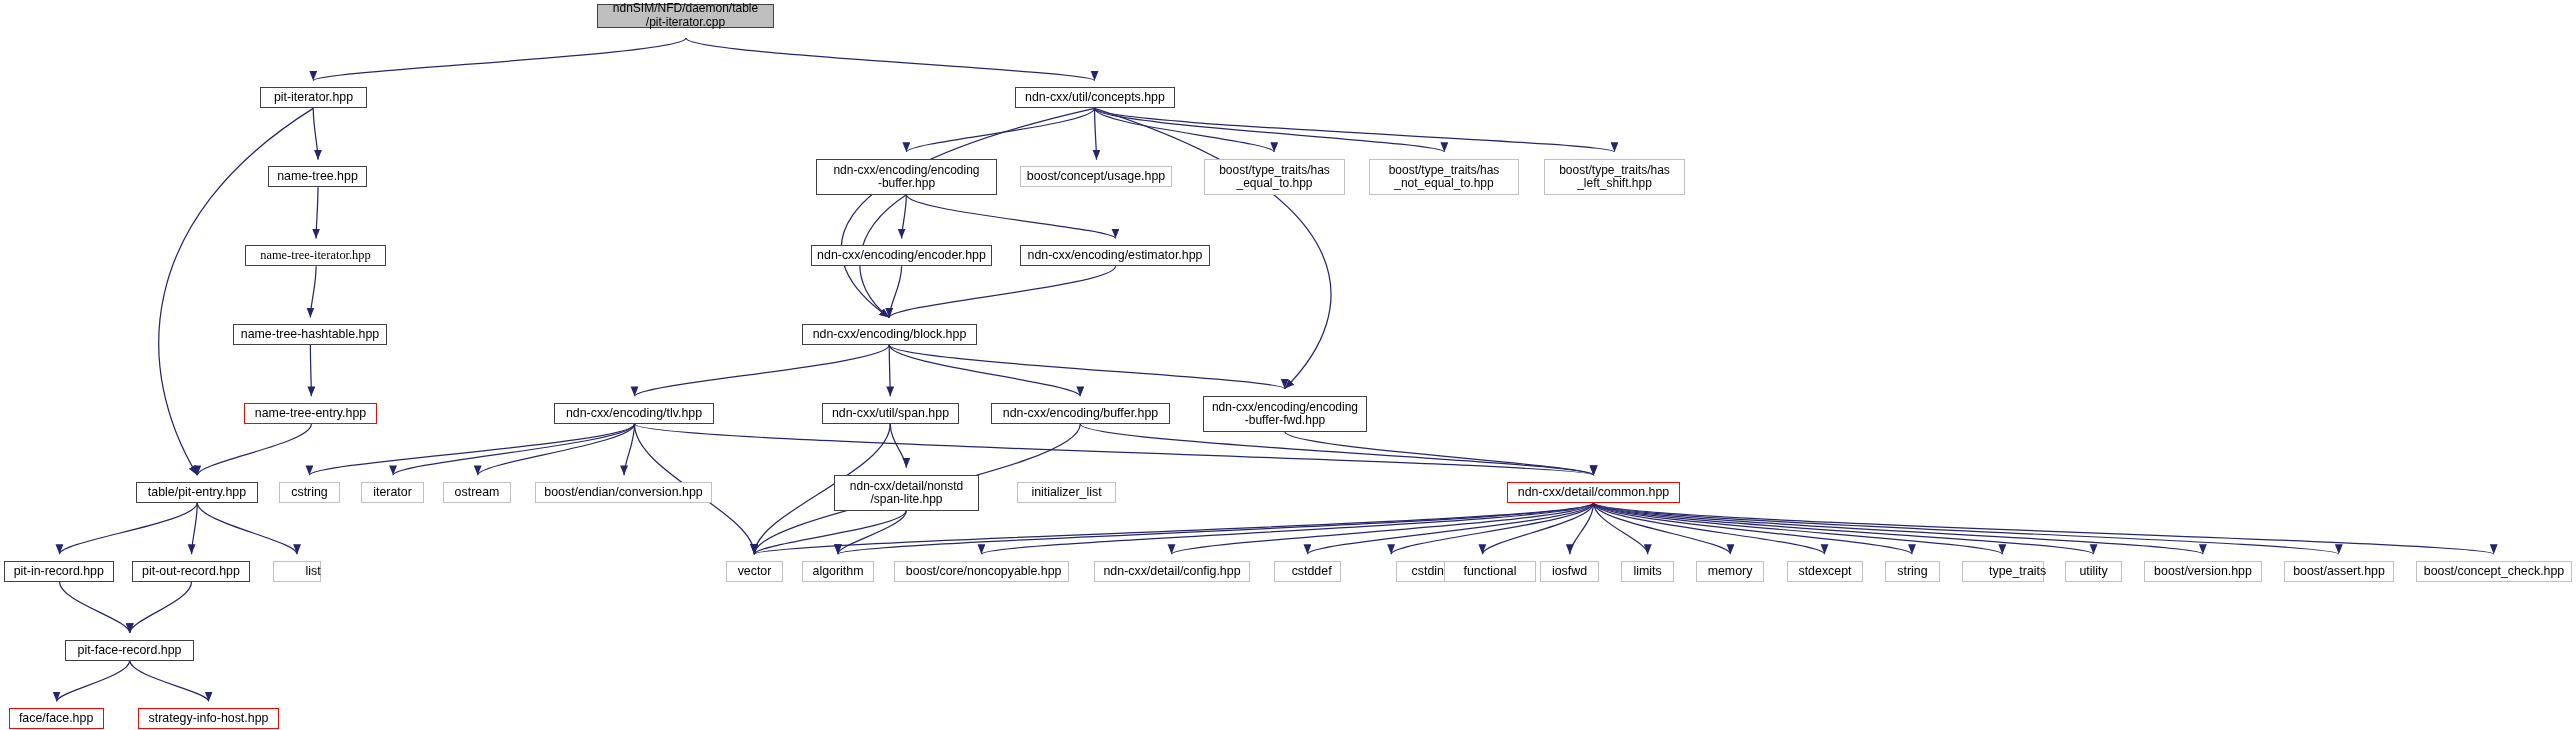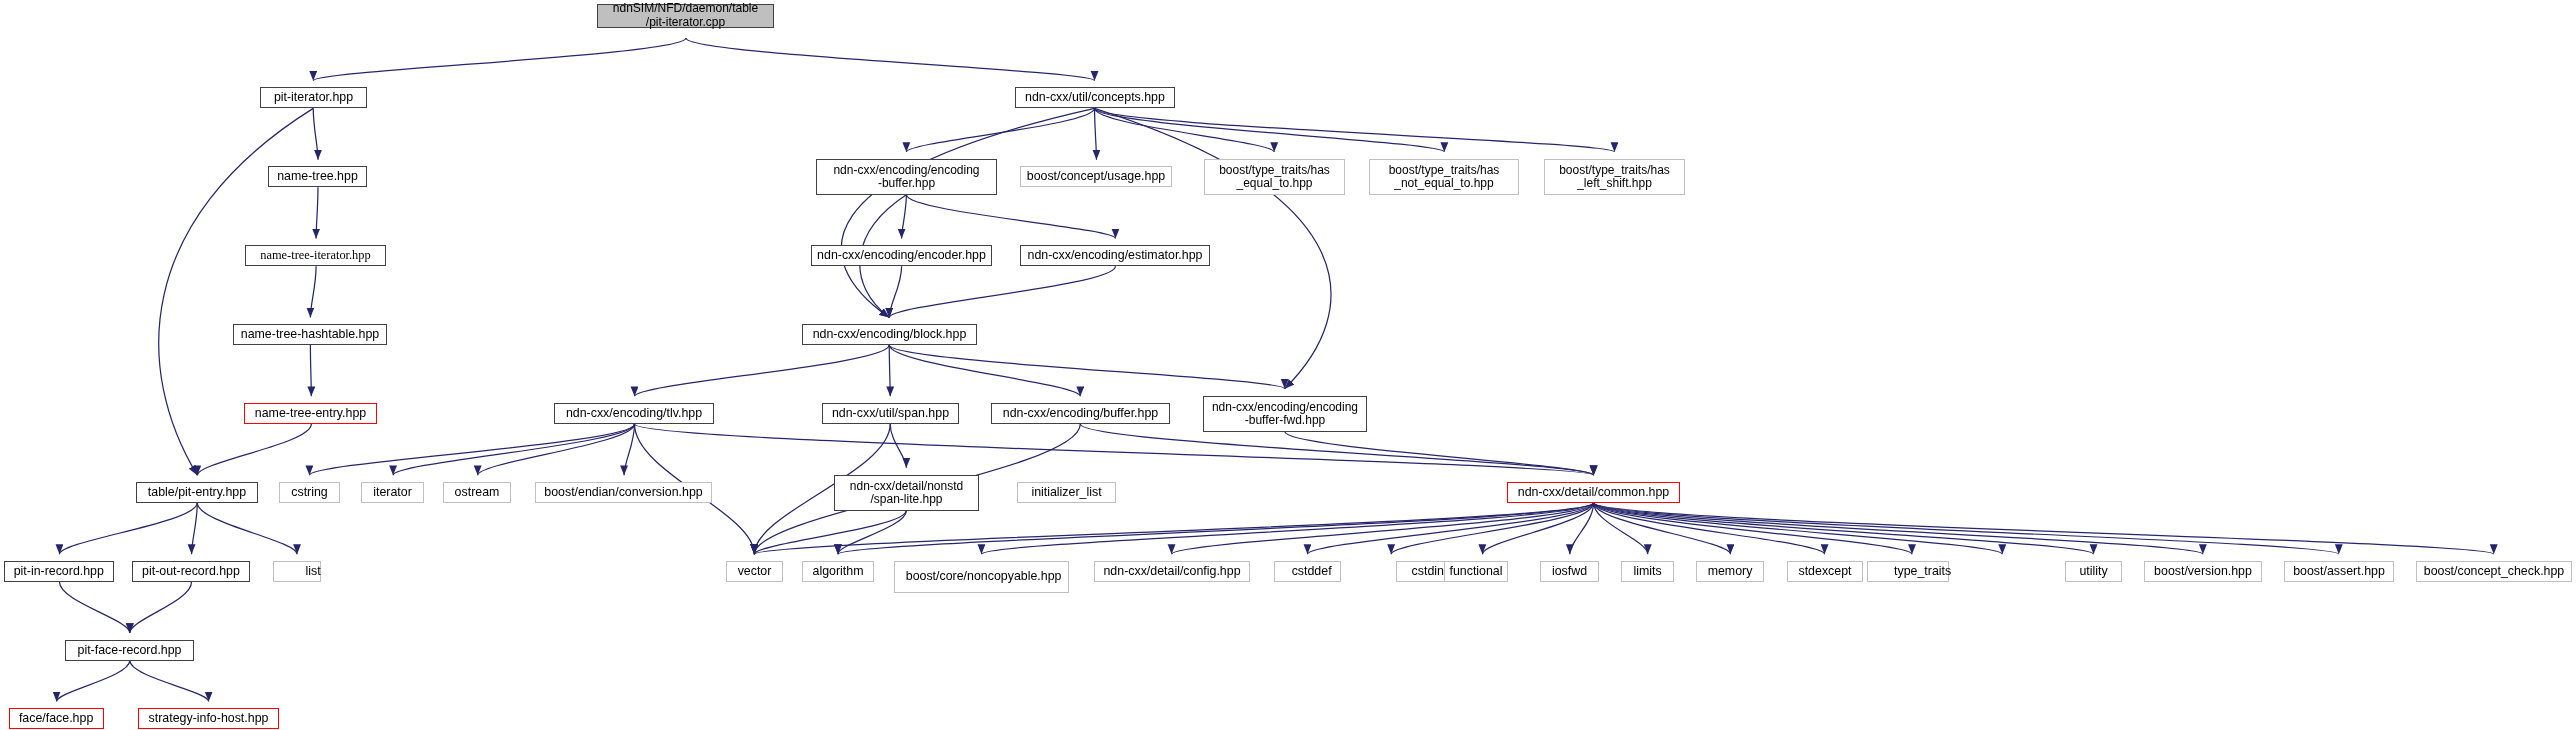--- a/index.html
+++ b/index.html
@@ -158,31 +158,31 @@
       <div class="node system" style="left: 535px; top: 482px; width: 177px; height: 21px;"><span>boost/endian/conversion.hpp</span></div>
       <div class="node local" style="left: 834px; top: 475px; width: 145px; height: 36px; font-size: 12px;"><span>ndn-cxx/detail/nonstd
 /span-lite.hpp</span></div>
       <div class="node system" style="left: 1017px; top: 482px; width: 99px; height: 21px;"><span>initializer_list</span></div>
       <div class="node highlight" style="left: 1507px; top: 482px; width: 173px; height: 21px;"><span>ndn-cxx/detail/common.hpp</span></div>
       <div class="node local" style="left: 3.8px; top: 561px; width: 110px; height: 21px;"><span>pit-in-record.hpp</span></div>
       <div class="node local" style="left: 132px; top: 561px; width: 118px; height: 21px;"><span>pit-out-record.hpp</span></div>
       <div class="node system" style="left: 273px; top: 561px; width: 48px; height: 21px; padding-left: 36px;"><span>list</span></div>
       <div class="node system" style="left: 726px; top: 561px; width: 57px; height: 21px;"><span>vector</span></div>
       <div class="node system" style="left: 802px; top: 561px; width: 72px; height: 21px;"><span>algorithm</span></div>
-      <div class="node system" style="left: 894px; top: 561px; width: 175px; height: 32px; padding-left: 8px;"><span>boost/core/noncopyable.hpp</span></div>
+      <div class="node system" style="left: 894px; top: 561px; width: 175px; height: 21px; padding-left: 8px;"><span>boost/core/noncopyable.hpp</span></div>
       <div class="node system" style="left: 1094px; top: 561px; width: 156px; height: 21px;"><span>ndn-cxx/detail/config.hpp</span></div>
       <div class="node system" style="left: 1274px; top: 561px; width: 67px; height: 21px; padding-left: 12px;"><span>cstddef</span></div>
       <div class="node system" style="left: 1360px; top: 561px; width: 67px; height: 21px; margin-left: 36px;"><span>cstdint</span></div>
-      <div class="node system" style="left: 1444px; top: 561px; width: 64px; height: 21px;"><span>functional</span></div>
+      <div class="node system" style="left: 1444px; top: 561px; width: 92px; height: 21px;"><span>functional</span></div>
       <div class="node system" style="left: 1540px; top: 561px; width: 59px; height: 21px;"><span>iosfwd</span></div>
       <div class="node system" style="left: 1621px; top: 561px; width: 53px; height: 21px;"><span>limits</span></div>
       <div class="node system" style="left: 1696px; top: 561px; width: 68px; height: 21px;"><span>memory</span></div>
       <div class="node system" style="left: 1787px; top: 561px; width: 76px; height: 21px;"><span>stdexcept</span></div>
       <div class="node system" style="left: 1885px; top: 561px; width: 55px; height: 21px;"><span>string</span></div>
-      <div class="node system" style="left: 1867px; top: 561px; width: 82px; height: 21px; padding-left: 33px;"><span>type_traits</span></div>
+      <div class="node system" style="left: 1962px; top: 561px; width: 82px; height: 21px; padding-left: 33px;"><span>type_traits</span></div>
       <div class="node system" style="left: 2065px; top: 561px; width: 57px; height: 21px;"><span>utility</span></div>
       <div class="node system" style="left: 2144px; top: 561px; width: 118px; height: 21px;"><span>boost/version.hpp</span></div>
       <div class="node system" style="left: 2284px; top: 561px; width: 110px; height: 21px;"><span>boost/assert.hpp</span></div>
       <div class="node system" style="left: 2416px; top: 561px; width: 156px; height: 21px;"><span>boost/concept_check.hpp</span></div>
       <div class="node local" style="left: 65px; top: 640px; width: 129px; height: 21px;"><span>pit-face-record.hpp</span></div>
       <div class="node highlight" style="left: 8.6px; top: 708px; width: 95px; height: 21px;"><span>face/face.hpp</span></div>
       <div class="node highlight" style="left: 138px; top: 708px; width: 141px; height: 21px;"><span>strategy-info-host.hpp</span></div>
     </div>
 </div>
 

